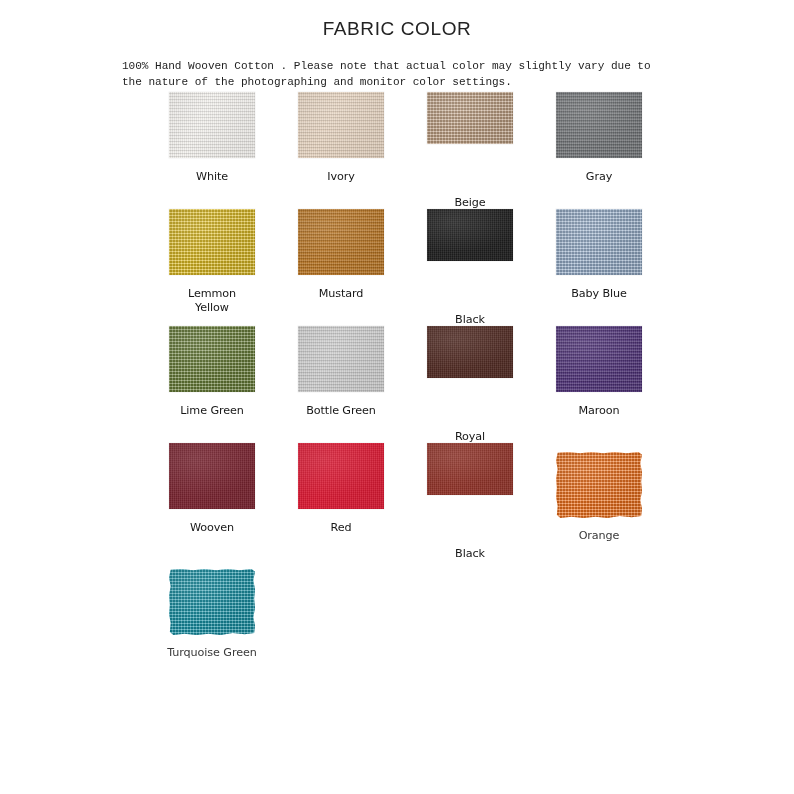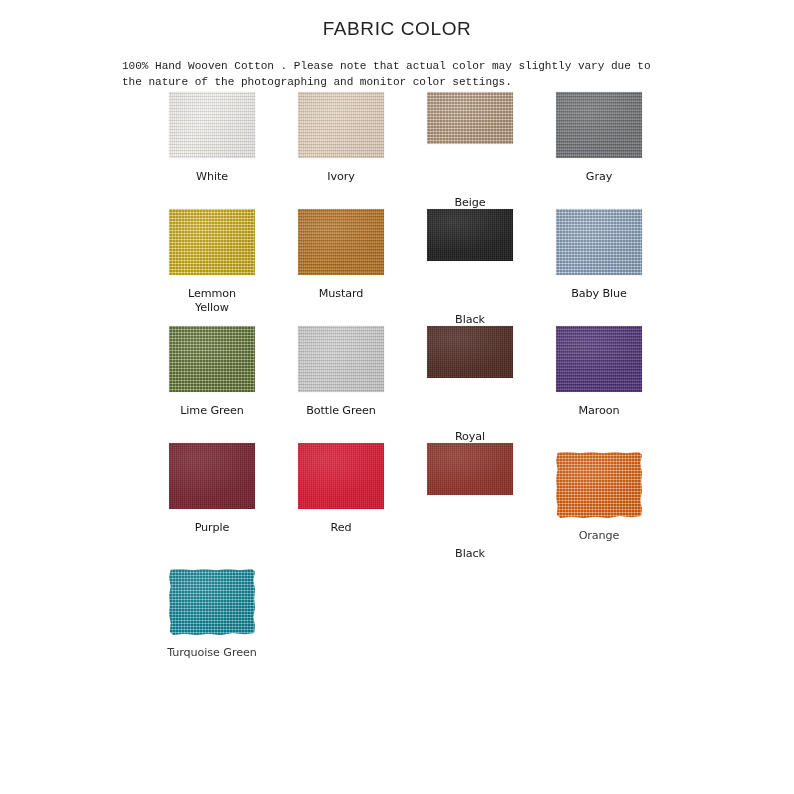--- a/index.html
+++ b/index.html
@@ -233,21 +233,21 @@
         <div class="swatch-label">Royal</div>
       </div>
       <div class="swatch-cell">
         <div class="swatch" style="background-color: rgb(73, 45, 114);"></div>
         <div class="swatch-label">Maroon</div>
       </div>
     </div>
     <div class="swatch-row">
       <div class="swatch-cell">
         <div class="swatch weave-fine" style="background-color: rgb(118, 34, 46);"></div>
-        <div class="swatch-label">Purple</div>
+        <div class="swatch-label">Wooven</div>
       </div>
       <div class="swatch-cell">
         <div class="swatch weave-fine" style="background-color: rgb(216, 24, 50);"></div>
         <div class="swatch-label">Red</div>
       </div>
       <div class="swatch-cell">
         <div class="swatch weave-fine" style="background-color: rgb(142, 50, 40);"></div>
         <div class="swatch-label">Black</div>
       </div>
       <div class="swatch-cell push-down">

